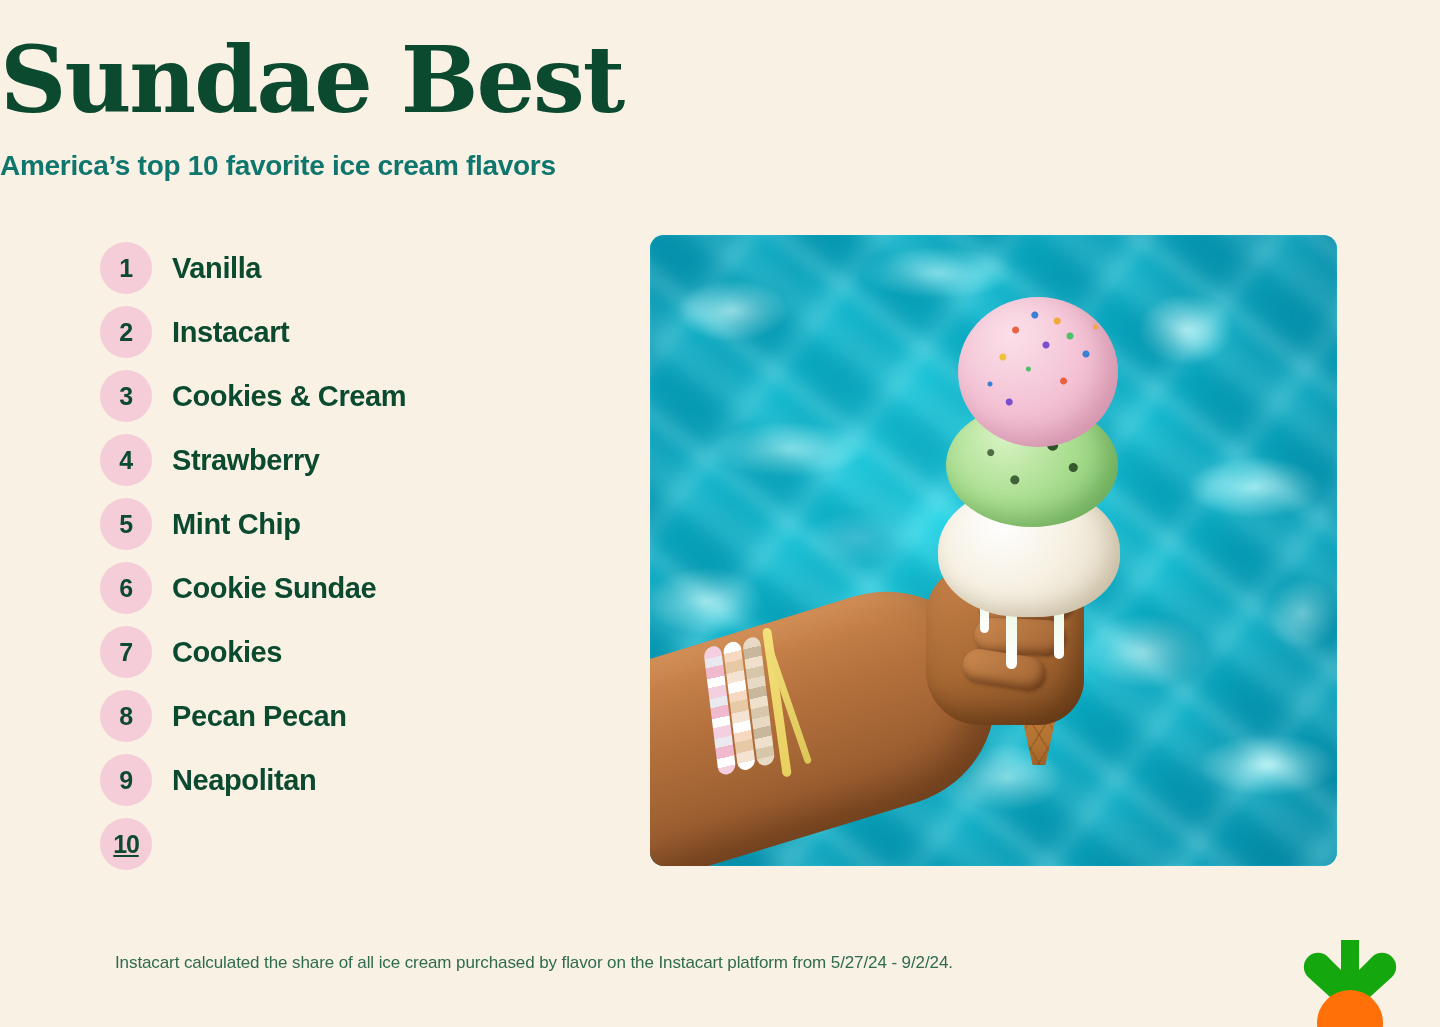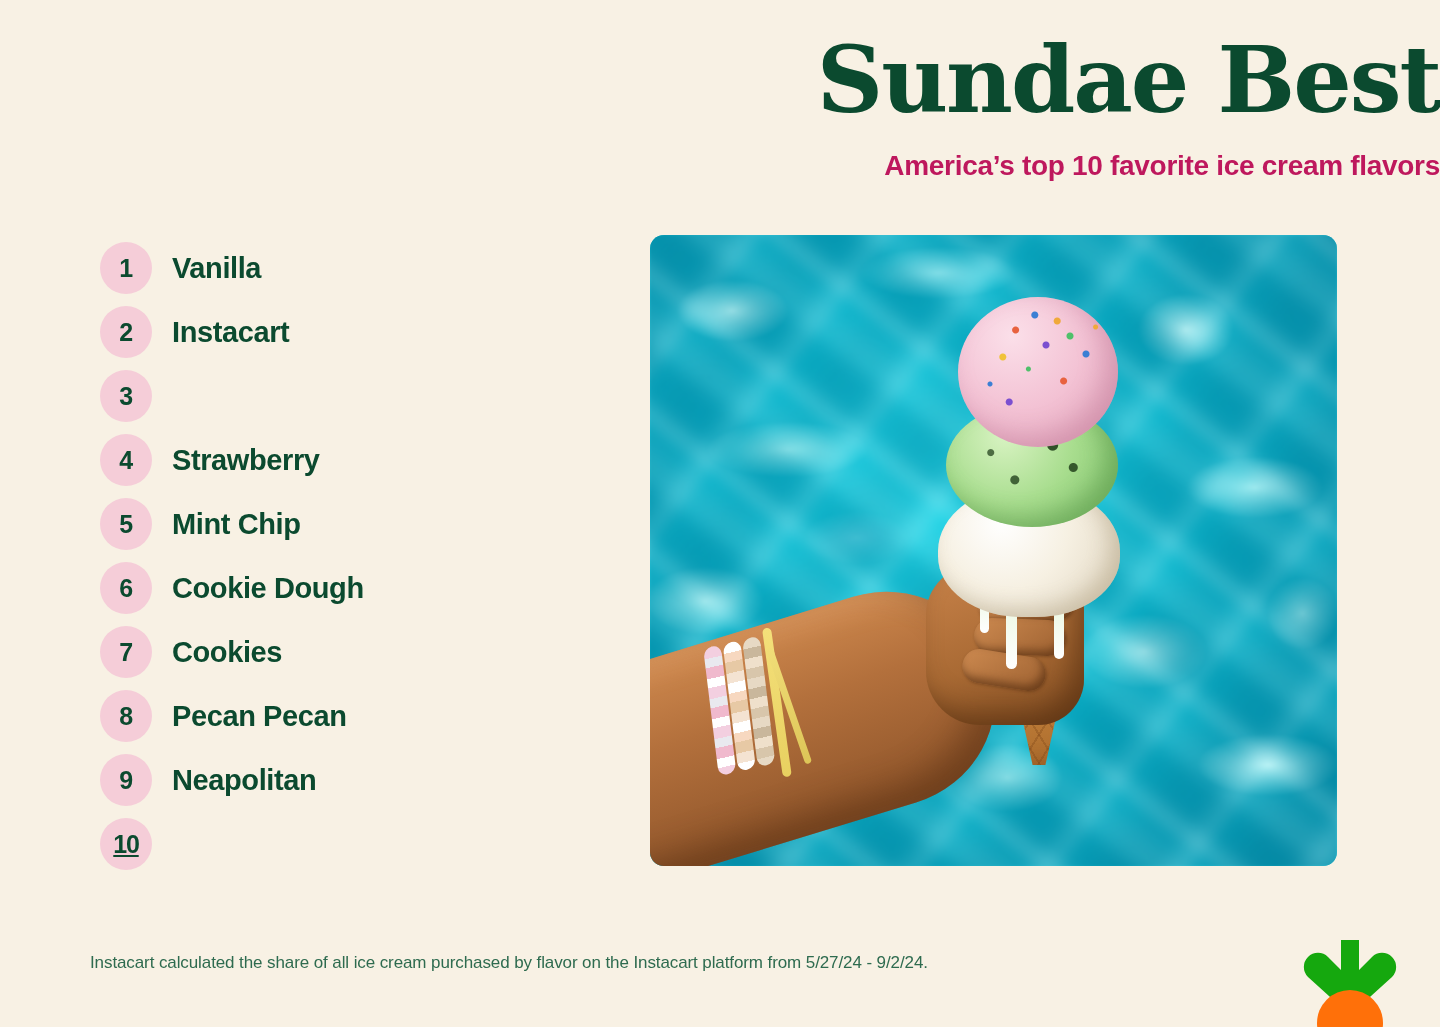--- a/index.html
+++ b/index.html
@@ -21,41 +21,41 @@
     width: 1440px;
     height: 1027px;
     background: #f8f1e4;
   }
 
   
   .header {
     position: absolute;
     top: 0; left: 0;
     width: 1440px;
-    text-align: right;
+    text-align: left;
     padding-top: 34px;
   }
 
   .title {
     font-family: "DejaVu Serif", "Liberation Serif", serif;
     font-weight: bold;
     font-size: 92px;
     line-height: 1.0;
     letter-spacing: -2.0px;
     color: #0b4a2f;
     white-space: nowrap;
   }
 
   .subtitle {
     margin-top: 24px;
     font-family: "Liberation Sans", sans-serif;
     font-weight: bold;
     font-size: 28px;
     letter-spacing: -0.3px;
-    color: #be185d;
+    color: #0f766e;
     white-space: nowrap;
   }
 
   
   .flavor-list {
     position: absolute;
     left: 100px;
     top: 236px;
     width: 530px;
     list-style: none;
@@ -309,21 +309,21 @@
     background: linear-gradient(180deg,#eaf7df,#ffffff);
     border-radius: 0 0 8px 8px;
   }
   .d1 { left: 356px; top: 360px; width: 11px; height: 74px; }
   .d2 { left: 404px; top: 366px; width: 10px; height: 58px; }
   .d3 { left: 330px; top: 352px; width: 9px;  height: 46px; }
 
   
   .footer-note {
     position: absolute;
-    left: 90px;
+    left: 115px;
     top: 953px;
     font-family: "Liberation Sans", sans-serif;
     font-size: 17px;
     color: #2e6b4f;
     letter-spacing: -0.1px;
     white-space: nowrap;
   }
 
   .logo {
     position: absolute;
@@ -357,32 +357,33 @@
     <li class="flavor-item">
       <span class="rank-badge">1</span>
       <span class="flavor-name">Vanilla</span>
     </li>
     <li class="flavor-item">
       <span class="rank-badge">2</span>
       <span class="flavor-name">Instacart</span>
     </li>
     <li class="flavor-item">
       <span class="rank-badge">3</span>
+      <span class="flavor-name">Cookies &amp; Cream</span>
     </li>
     <li class="flavor-item">
       <span class="rank-badge">4</span>
       <span class="flavor-name">Strawberry</span>
     </li>
     <li class="flavor-item">
       <span class="rank-badge">5</span>
       <span class="flavor-name">Mint Chip</span>
     </li>
     <li class="flavor-item">
       <span class="rank-badge">6</span>
-      <span class="flavor-name">Cookie Dough</span>
+      <span class="flavor-name">Cookie Sundae</span>
     </li>
     <li class="flavor-item">
       <span class="rank-badge">7</span>
       <span class="flavor-name">Cookies</span>
     </li>
     <li class="flavor-item">
       <span class="rank-badge">8</span>
       <span class="flavor-name">Pecan Pecan</span>
     </li>
     <li class="flavor-item">

